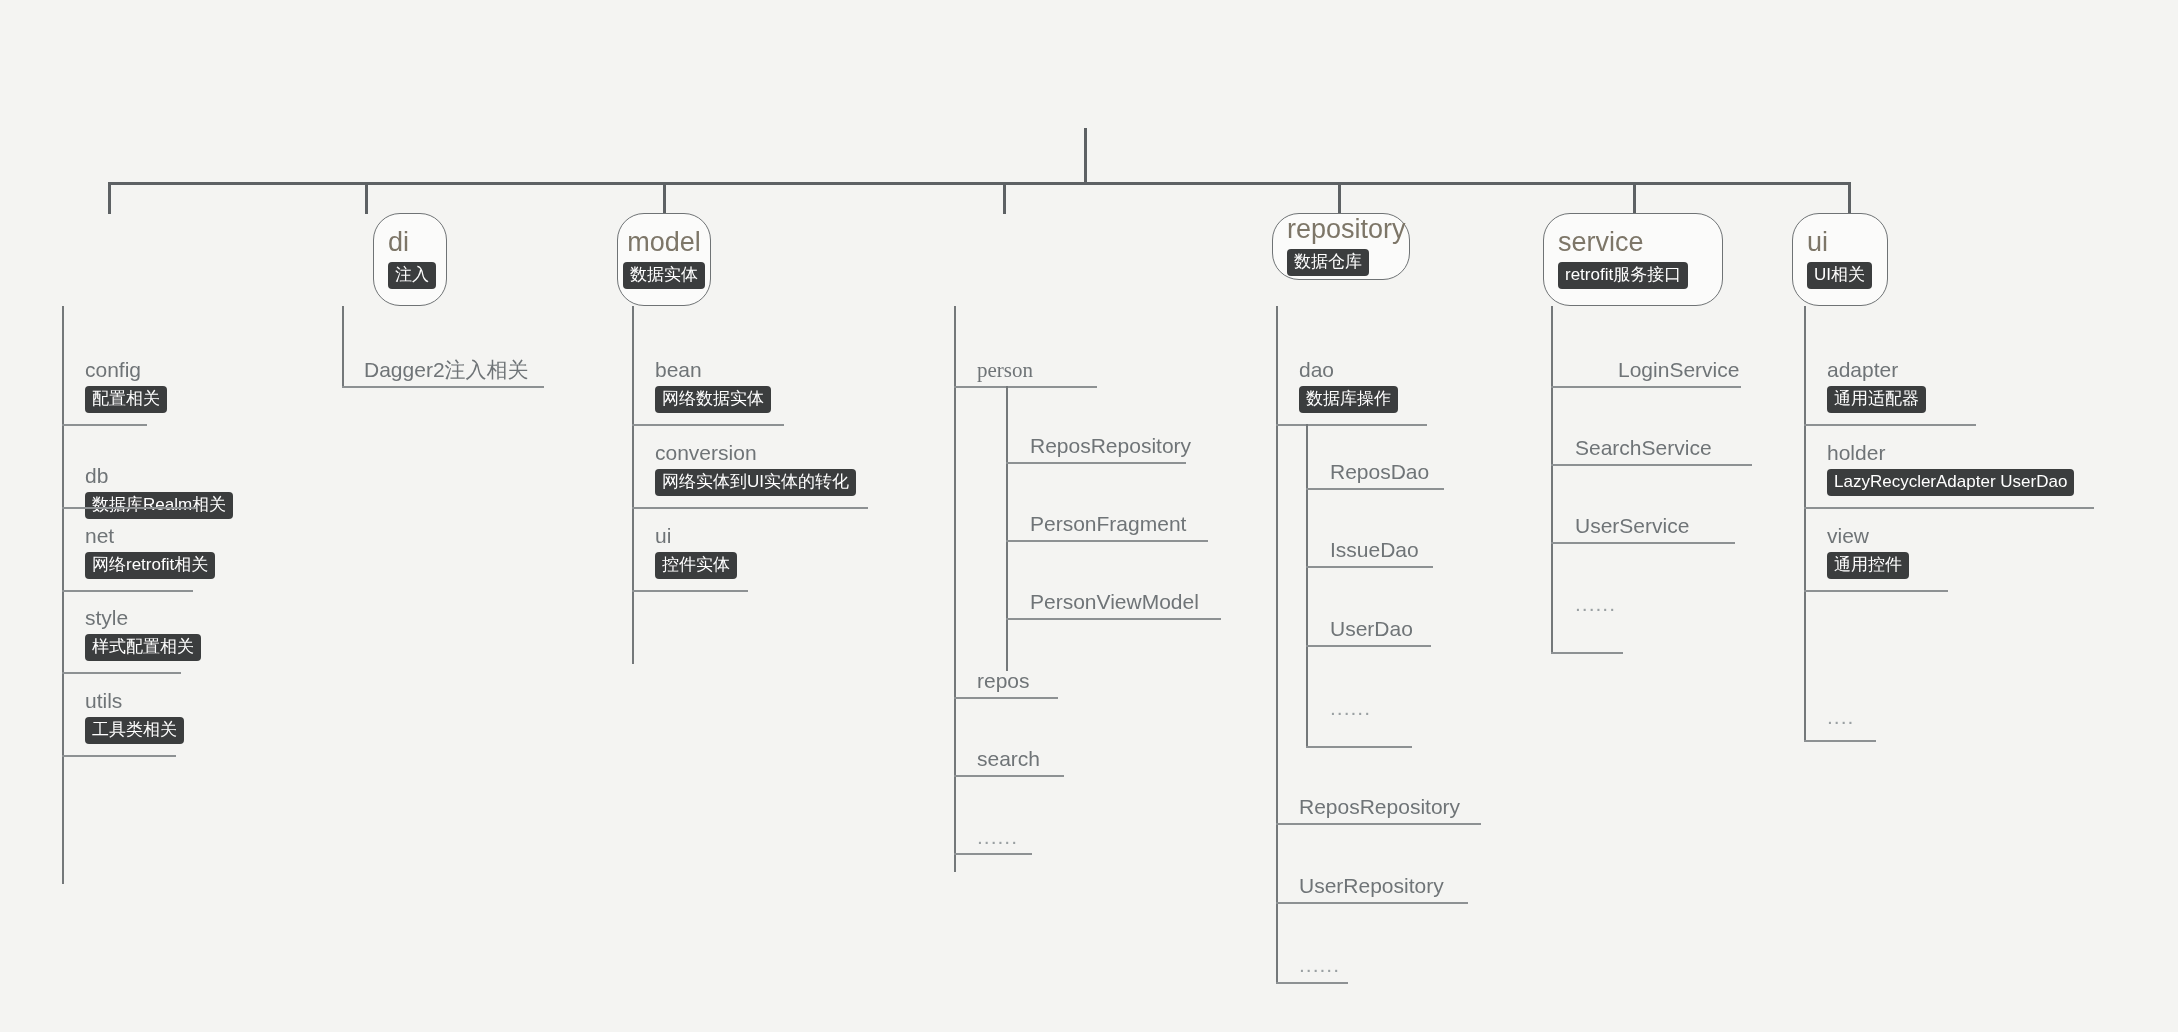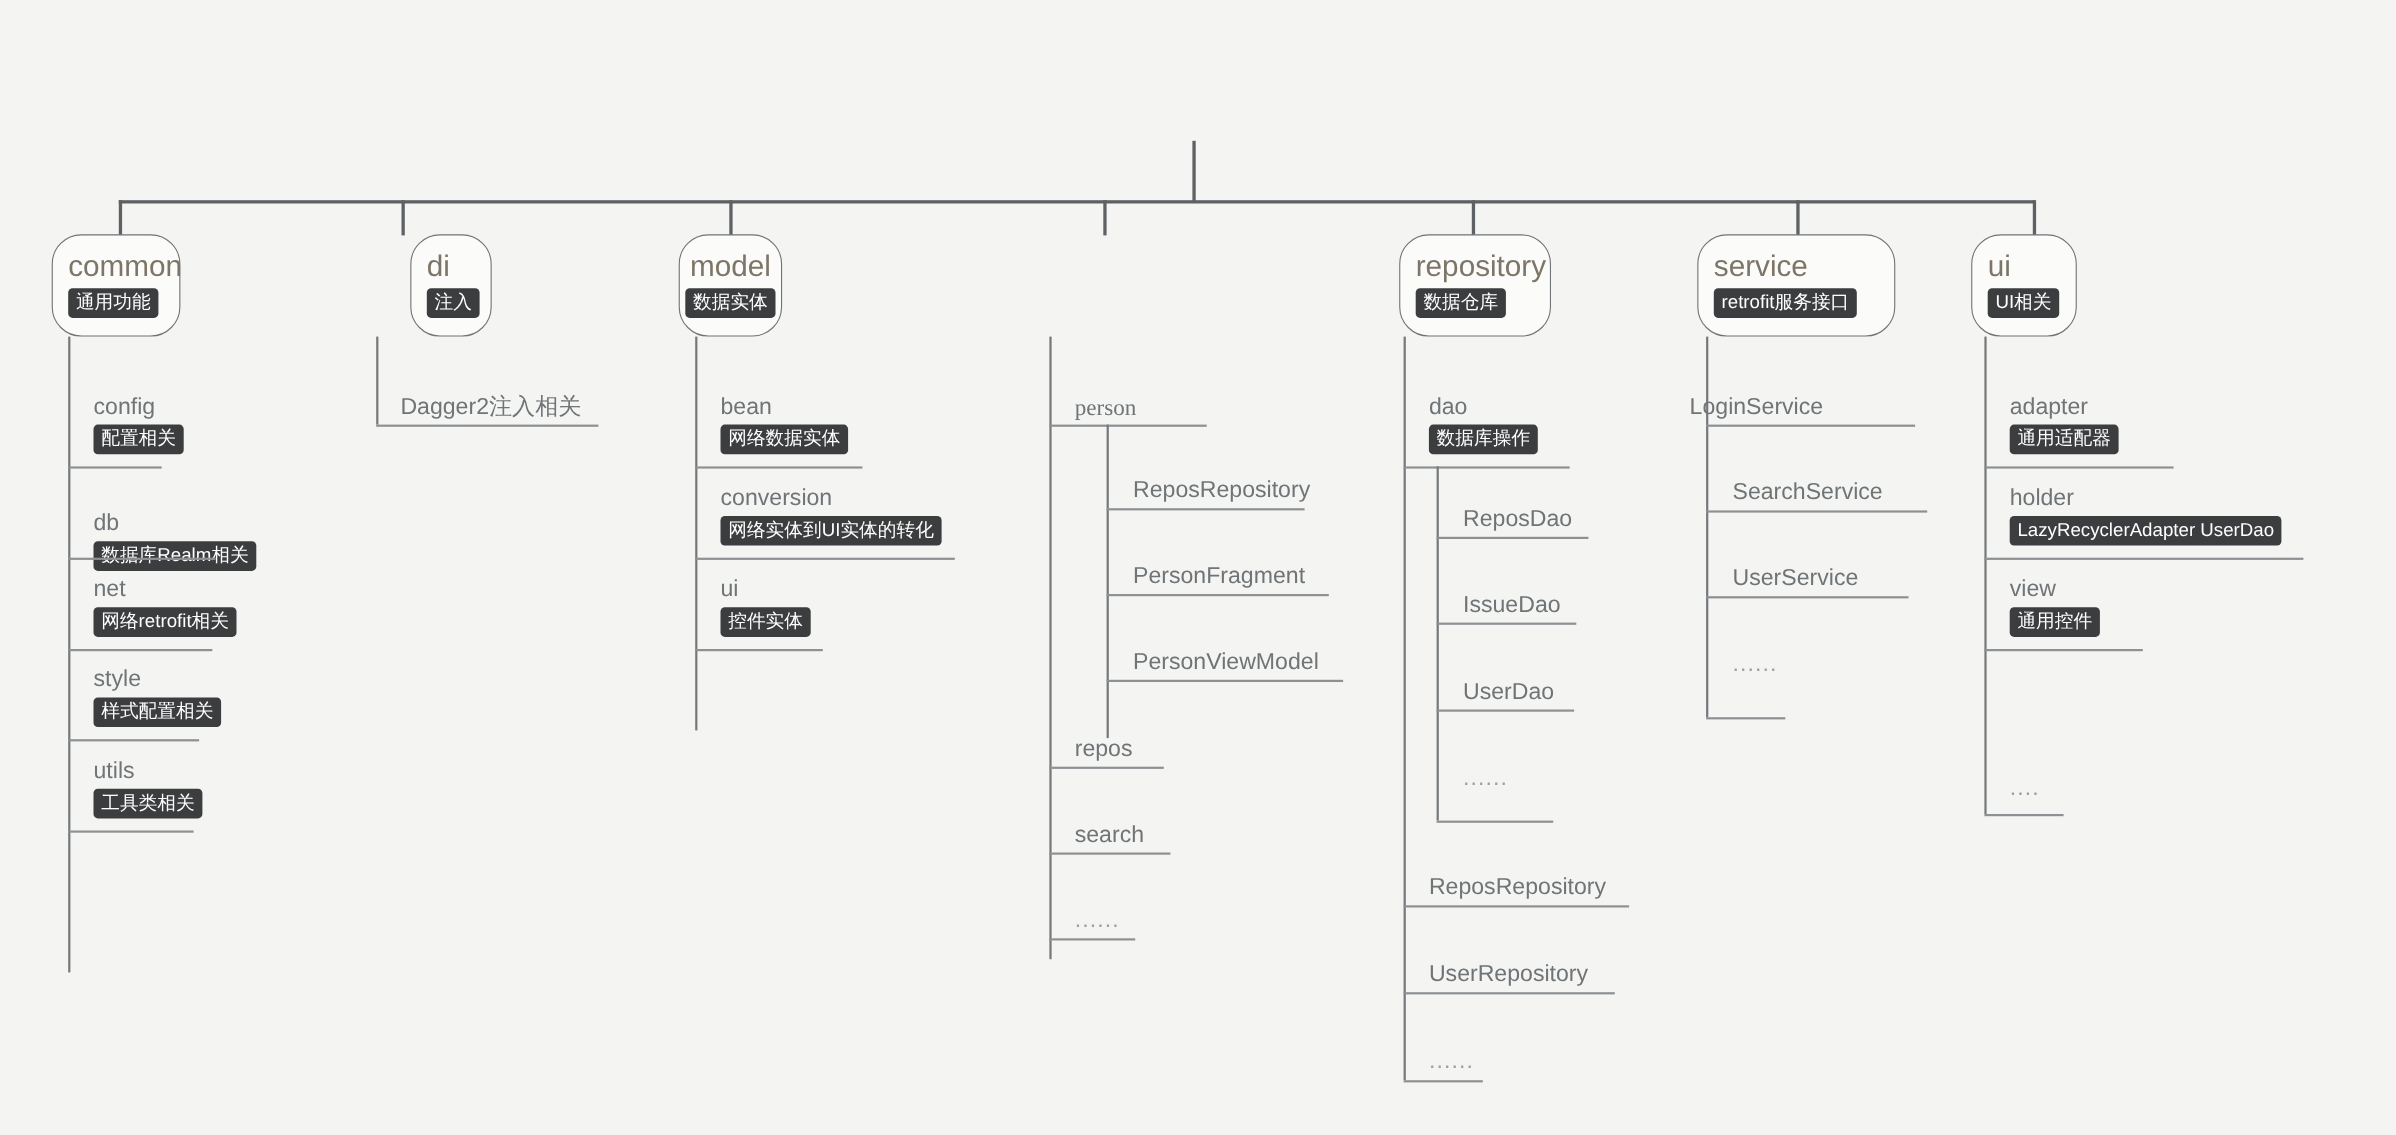--- a/index.html
+++ b/index.html
@@ -117,24 +117,20 @@
   <div class="bus bus-h" style="left:108px; top:182px; width:1742px;"></div>
 
   <div class="bus bus-v" style="left:108px;  top:182px; height:32px;"></div>
   <div class="bus bus-v" style="left:365px;  top:182px; height:32px;"></div>
   <div class="bus bus-v" style="left:663px;  top:182px; height:32px;"></div>
   <div class="bus bus-v" style="left:1003px; top:182px; height:32px;"></div>
   <div class="bus bus-v" style="left:1338px; top:182px; height:32px;"></div>
   <div class="bus bus-v" style="left:1633px; top:182px; height:32px;"></div>
   <div class="bus bus-v" style="left:1848px; top:182px; height:32px;"></div>
 
-  <div class="pill" style="left:47px; top:213px; width:117px; height:93px;">
-    <span class="pill-title">common</span>
-    <span class="badge">通用功能</span>
-  </div>
   <div class="spine" style="left:62px; top:306px; height:578px;"></div>
 
   <div class="child" style="left:85px; top:358px;">
     <span class="child-label">config</span>
     <span class="badge">配置相关</span>
   </div>
   <div class="underline" style="left:62px; top:424px; width:85px;"></div>
 
   <div class="child" style="left:85px; top:464px;">
     <span class="child-label">db</span>
@@ -227,21 +223,21 @@
   <div class="child" style="left:977px; top:747px;">
     <span class="child-label">search</span>
   </div>
   <div class="underline" style="left:954px; top:775px; width:110px;"></div>
 
   <div class="child" style="left:977px; top:825px;">
     <span class="dots">......</span>
   </div>
   <div class="underline" style="left:954px; top:853px; width:78px;"></div>
 
-  <div class="pill" style="left:1272px; top:213px; width:138px; height:93px;">
+  <div class="pill" style="left:1272px; top:213px; width:138px; height:67px;">
     <span class="pill-title">repository</span>
     <span class="badge">数据仓库</span>
   </div>
   <div class="spine" style="left:1276px; top:306px; height:676px;"></div>
 
   <div class="child" style="left:1299px; top:358px;">
     <span class="child-label">dao</span>
     <span class="badge">数据库操作</span>
   </div>
   <div class="underline" style="left:1276px; top:424px; width:151px;"></div>
@@ -282,21 +278,21 @@
     <span class="dots">......</span>
   </div>
   <div class="underline" style="left:1276px; top:982px; width:72px;"></div>
 
   <div class="pill" style="left:1543px; top:213px; width:180px; height:93px;">
     <span class="pill-title">service</span>
     <span class="badge">retrofit服务接口</span>
   </div>
   <div class="spine" style="left:1551px; top:306px; height:346px;"></div>
 
-  <div class="child" style="left:1536px; top:358px;">
+  <div class="child" style="left:1618px; top:358px;">
     <span class="child-label">LoginService</span>
   </div>
   <div class="underline" style="left:1551px; top:386px; width:190px;"></div>
 
   <div class="child" style="left:1575px; top:436px;">
     <span class="child-label">SearchService</span>
   </div>
   <div class="underline" style="left:1551px; top:464px; width:201px;"></div>
 
   <div class="child" style="left:1575px; top:514px;">

